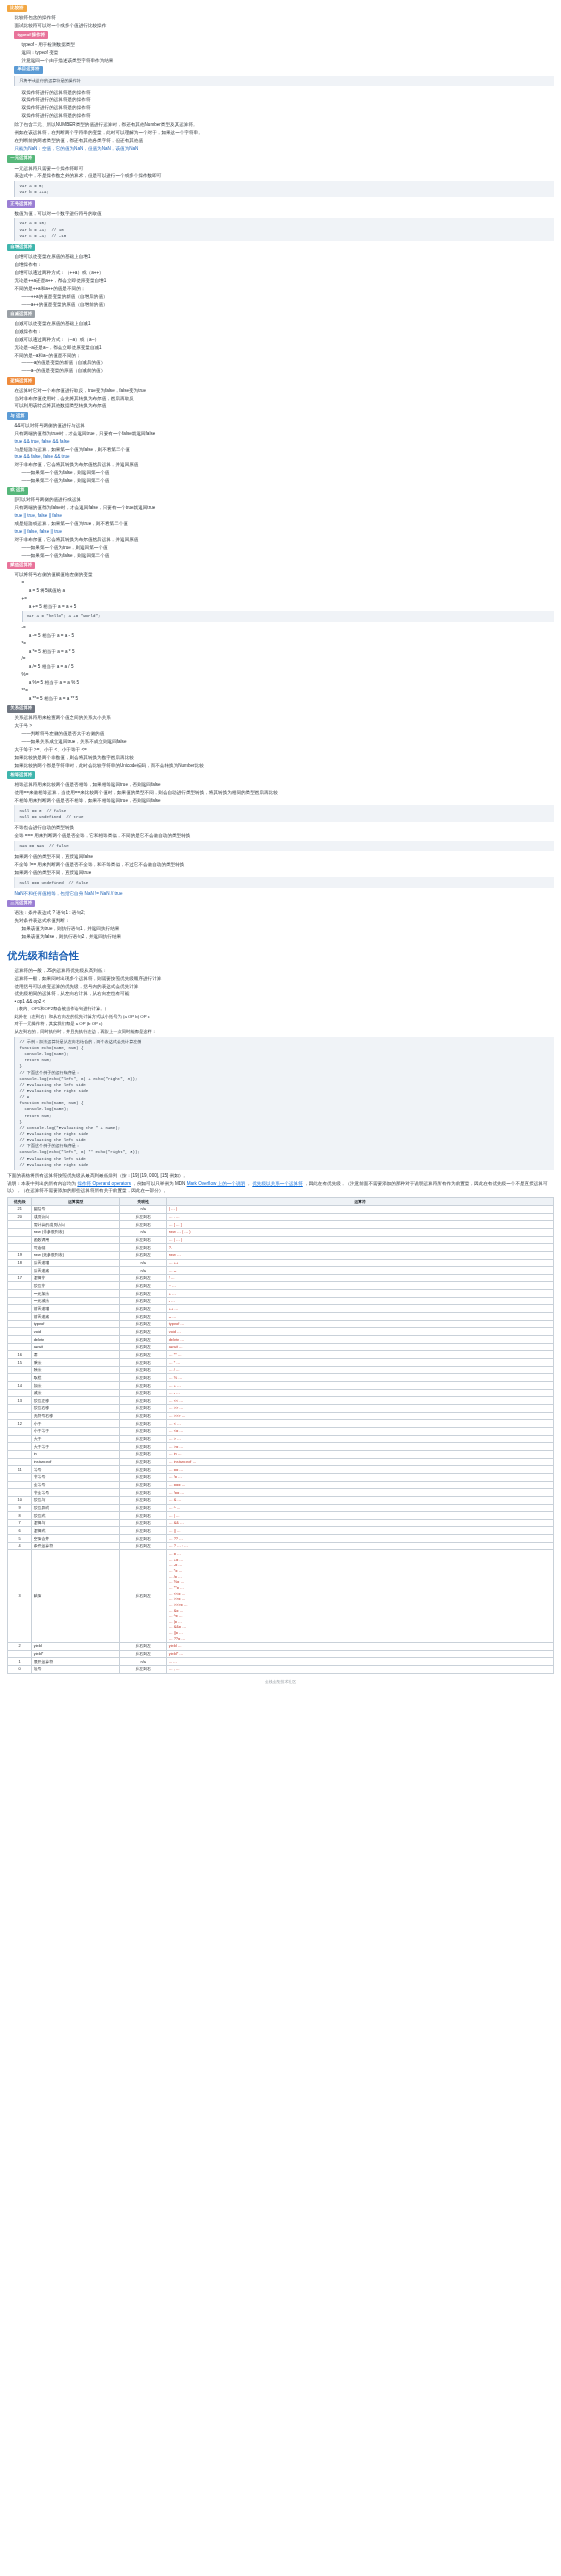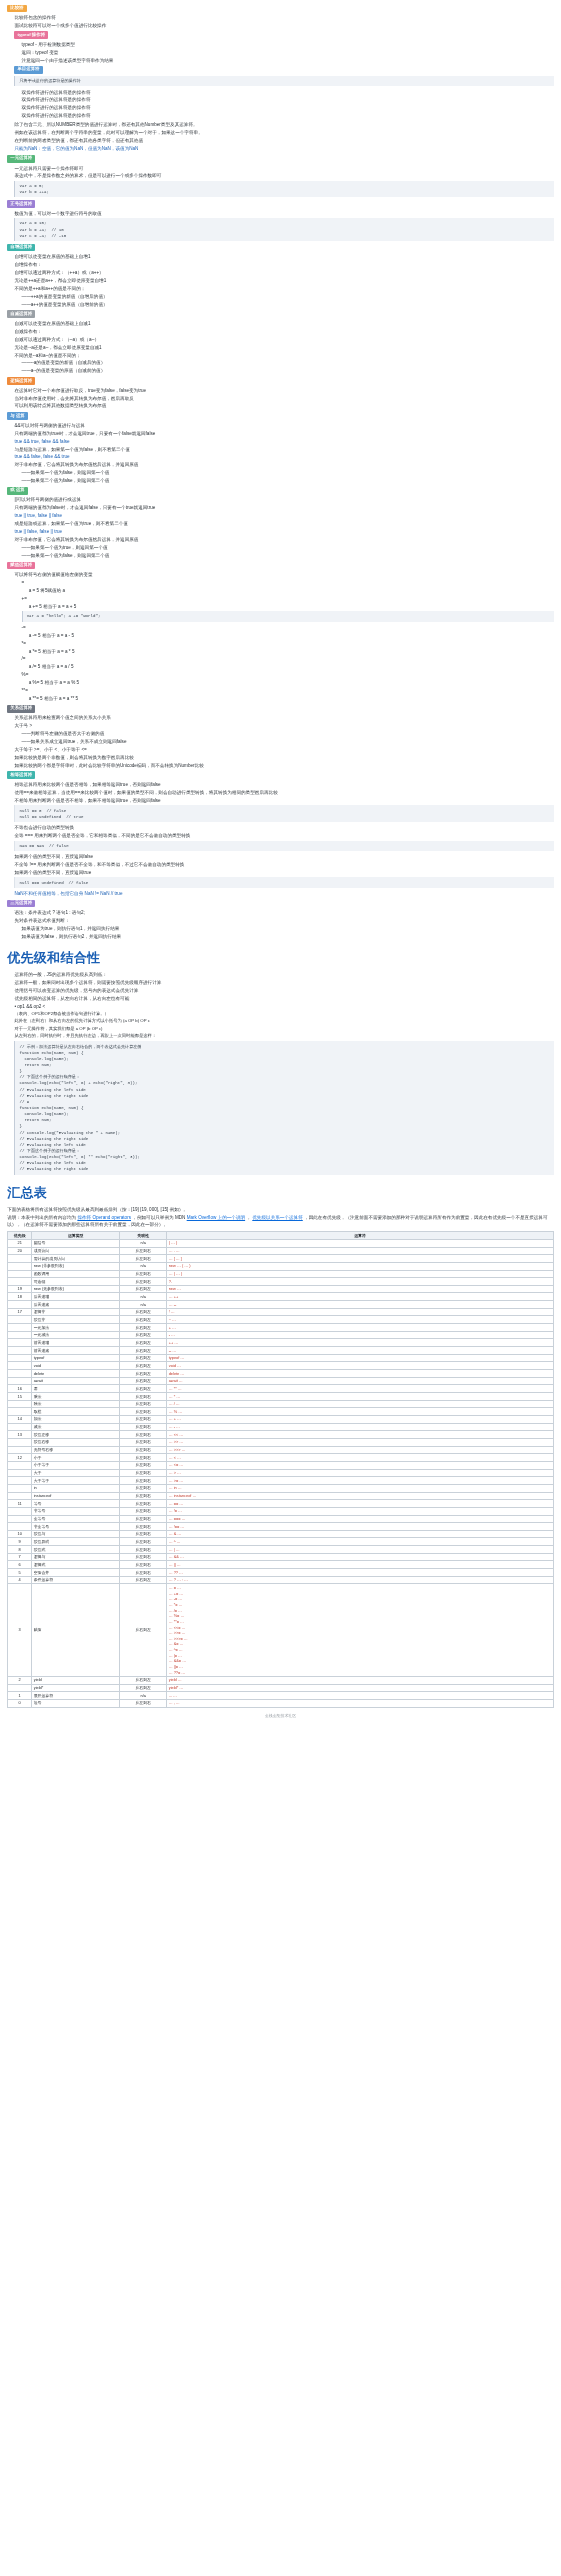--- a/index.html
+++ b/index.html
@@ -13,21 +13,21 @@
     color: #24292e;
     font-size: 4.6px;
     line-height: 1.55;
   }
   .page {
     width: 561px;
     padding: 3.1px 7.2px 0 7.2px;
   }
   
   h1.sec {
-    font-size: 13px;
+    font-size: 10px;
     font-weight: bold;
     color: #1a5fb4;
     margin: 8.2px 0 3.1px 0;
     letter-spacing: 0.3px;
   }
   .h-badge {
     display: inline-block;
     background: #f3a742;
     color: #fff;
     font-size: 4.4px;
@@ -315,21 +315,20 @@
 }
 // console.log("Evaluating the " + name);
 // Evaluating the right side
 // Evaluating the left side
 // 下面这个例子的运行顺序是：
 console.log(echo("left", 6) ** echo("right", 3));
 // Evaluating the left side
 // Evaluating the right side</pre>
   </div>
 
-  <h1 class="sec">汇总表</h1>
   <div class="blk">
     <p class="t">
       <span>下面的表格将所有运算符按照优先级从最高到最低排列（按：[19]</span>
       <span>[19, 000], [15]</span>
       <span>例如）。</span>
     </p>
     <p class="t">
       <span>说明：本表中列出的所有内容均为</span>
       <a class="link" href="#">操作符 Operand operators</a>
       <span>，例如可以只举例为 MDN</span>

